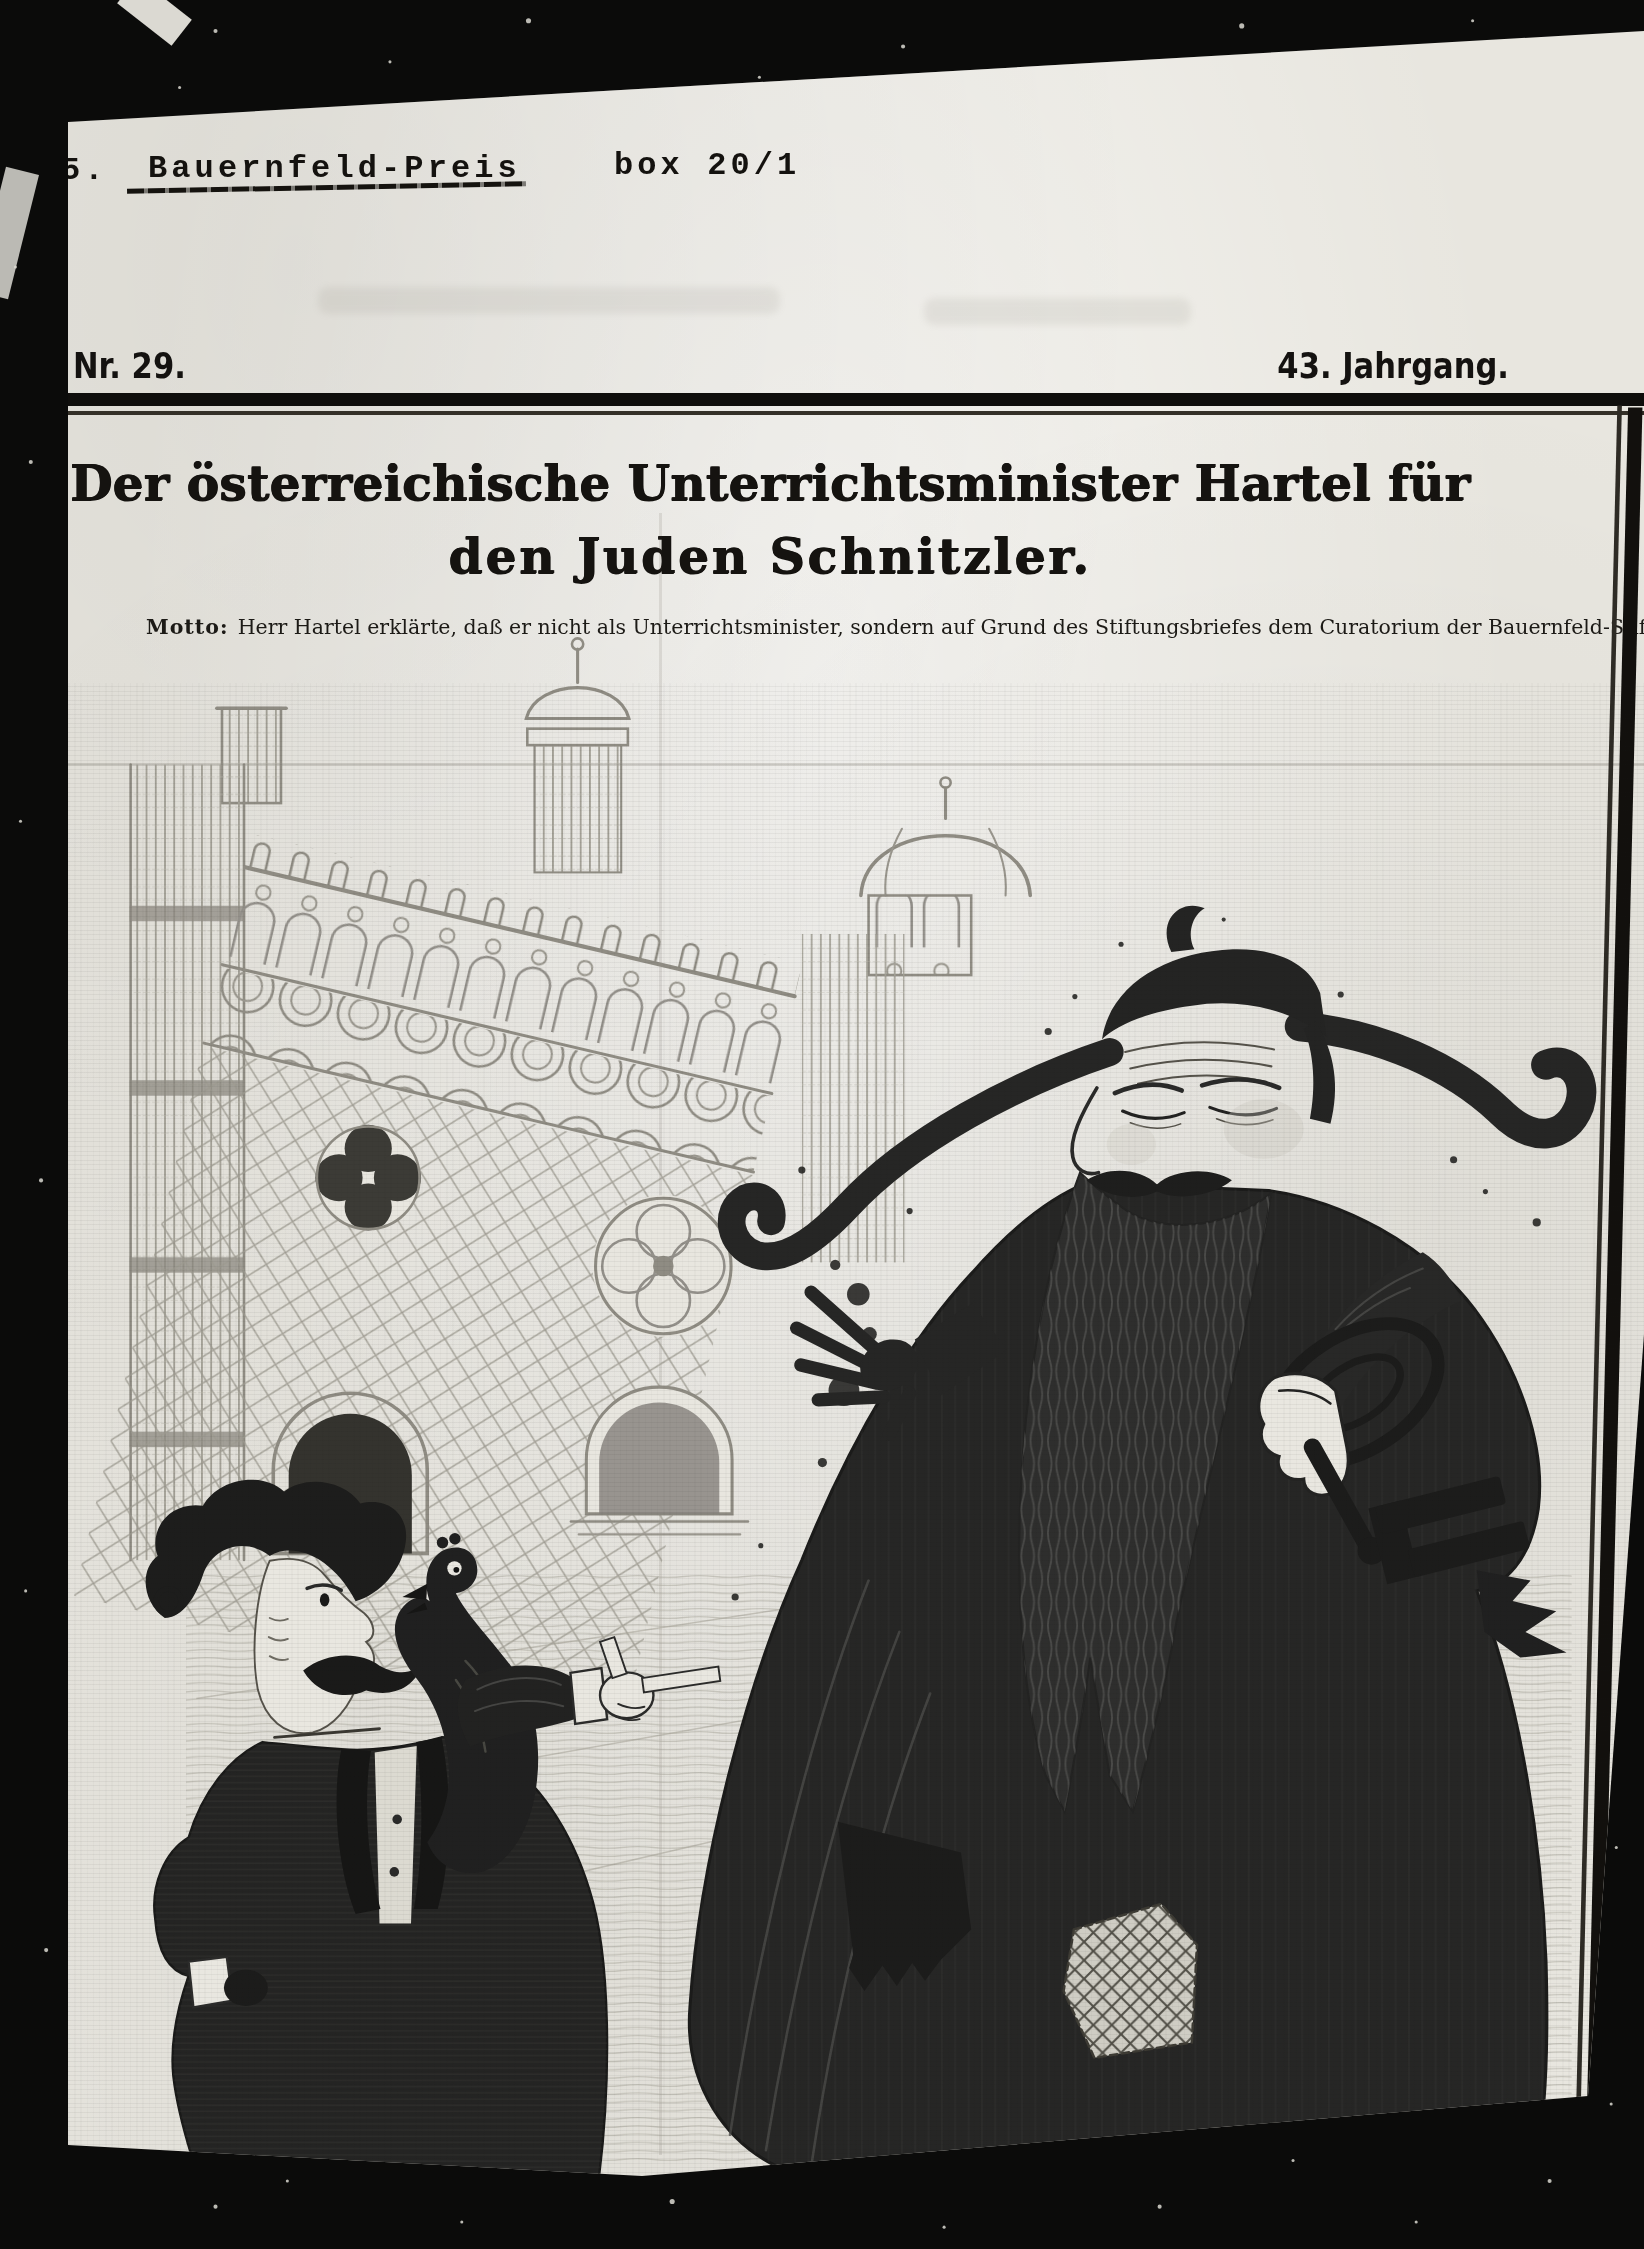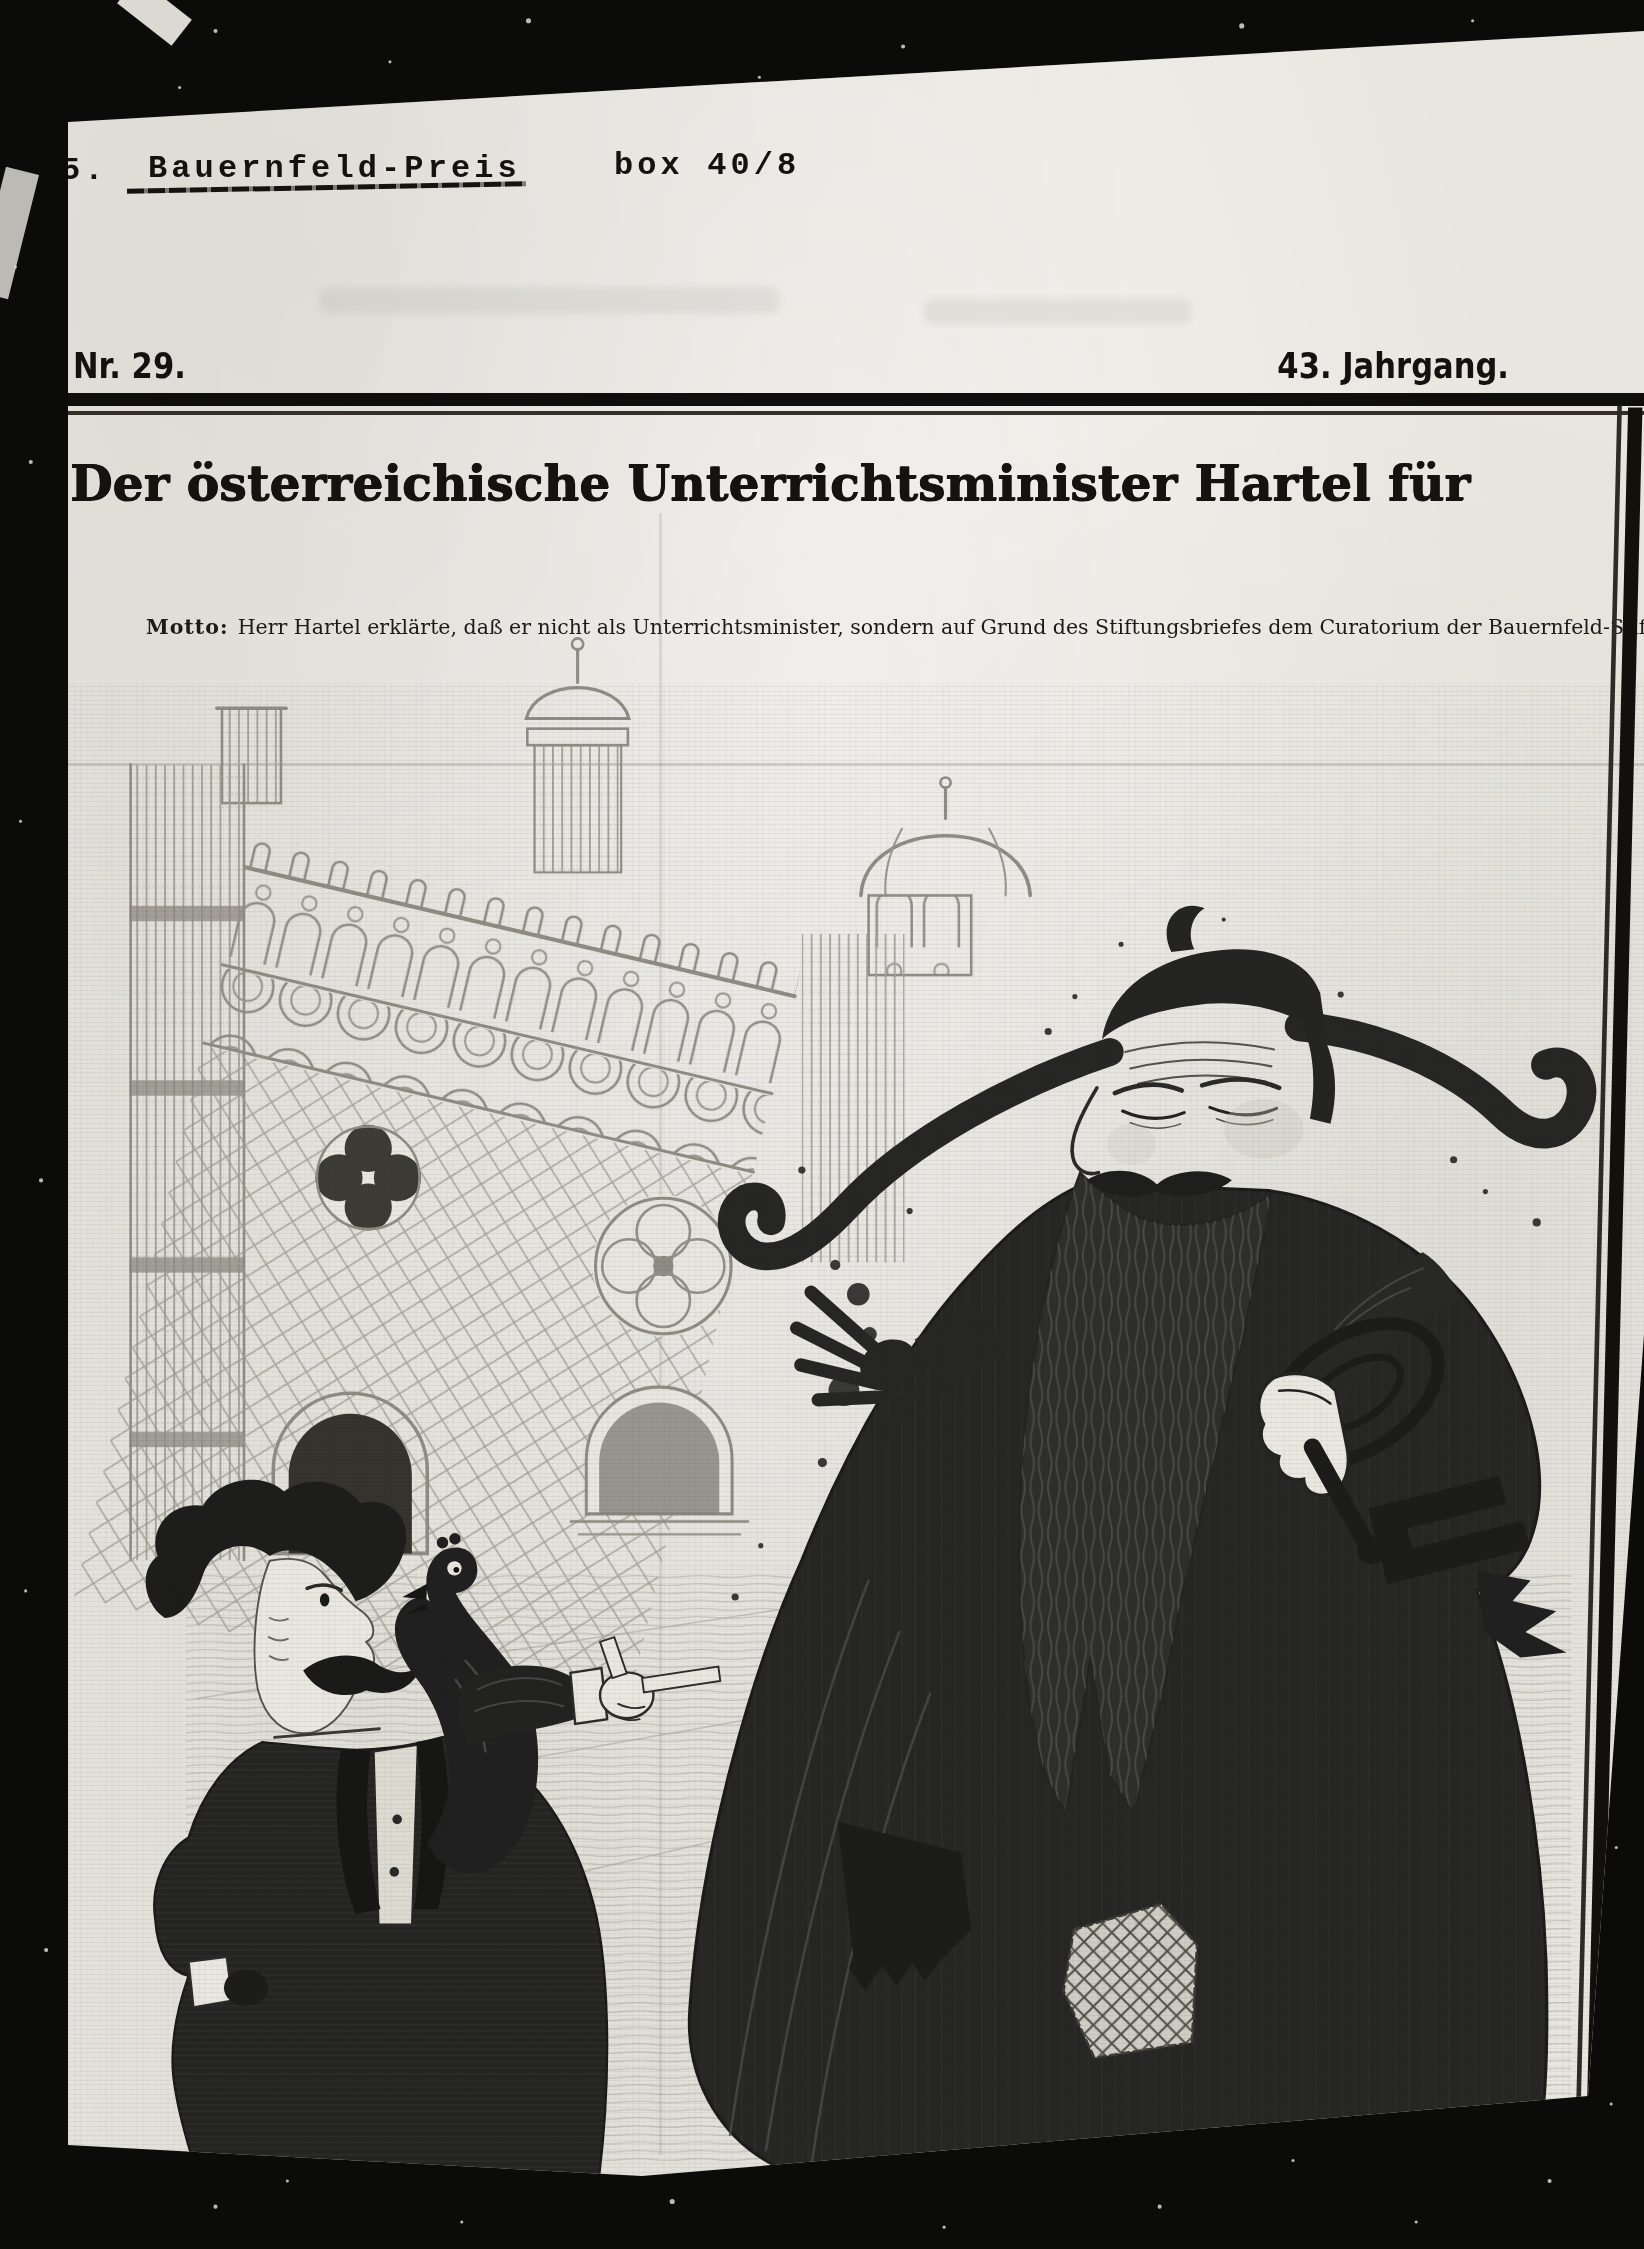--- a/index.html
+++ b/index.html
@@ -86,29 +86,30 @@
 
   <div id="paper-clip">
     <div id="paper-bg"></div>
 
     <div class="ghost" style="left:318px;top:287px;width:462px;"></div>
     <div class="ghost" style="left:924px;top:298px;width:267px;"></div>
 
     <div class="abs typewriter" style="left:61px;top:152px;">5.</div>
     <div class="abs typewriter" style="left:148px;top:150px;">Bauernfeld-Preis</div>
     <div id="archive-underline"></div>
-    <div class="abs typewriter" style="left:614px;top:147px;">box 40/8</div>
+    <div class="abs typewriter" style="left:614px;top:147px;">box 20/1</div>
 
     <div class="abs masthead" style="left:73px;top:345px;transform:scaleX(.85);transform-origin:left;">Nr. 29.</div>
     <div class="abs masthead" style="left:1201px;top:345px;width:308px;text-align:right;transform:scaleX(.85);transform-origin:right;">43. Jahrgang.</div>
 
     <div class="rule-thick" style="top:393px;"></div>
     <div class="rule-thin" style="top:411px;"></div>
 
     <div class="headline" style="top:454px;">Der österreichische Unterrichtsminister Hartel für</div>
+    <div class="headline" style="top:527px;letter-spacing:2.6px;">den Juden Schnitzler.</div>
 
     <div class="motto-line" style="left:146px;top:615px;">
       <span class="motto-label">Motto:</span><span>Herr Hartel erklärte, daß er nicht als Unterrichtsminister, sondern auf Grund des Stiftungsbriefes dem Curatorium der Bauernfeld-Stiftung</span>
     </div>
 
     <div class="crease-h" style="top:763px;"></div>
     <div class="crease-v" style="left:659px;top:513px;height:1642px;"></div>
 
     <svg class="abs" style="left:68px;top:390px;" width="1576" height="1791" viewBox="0 0 3071 3490">
       <defs>

